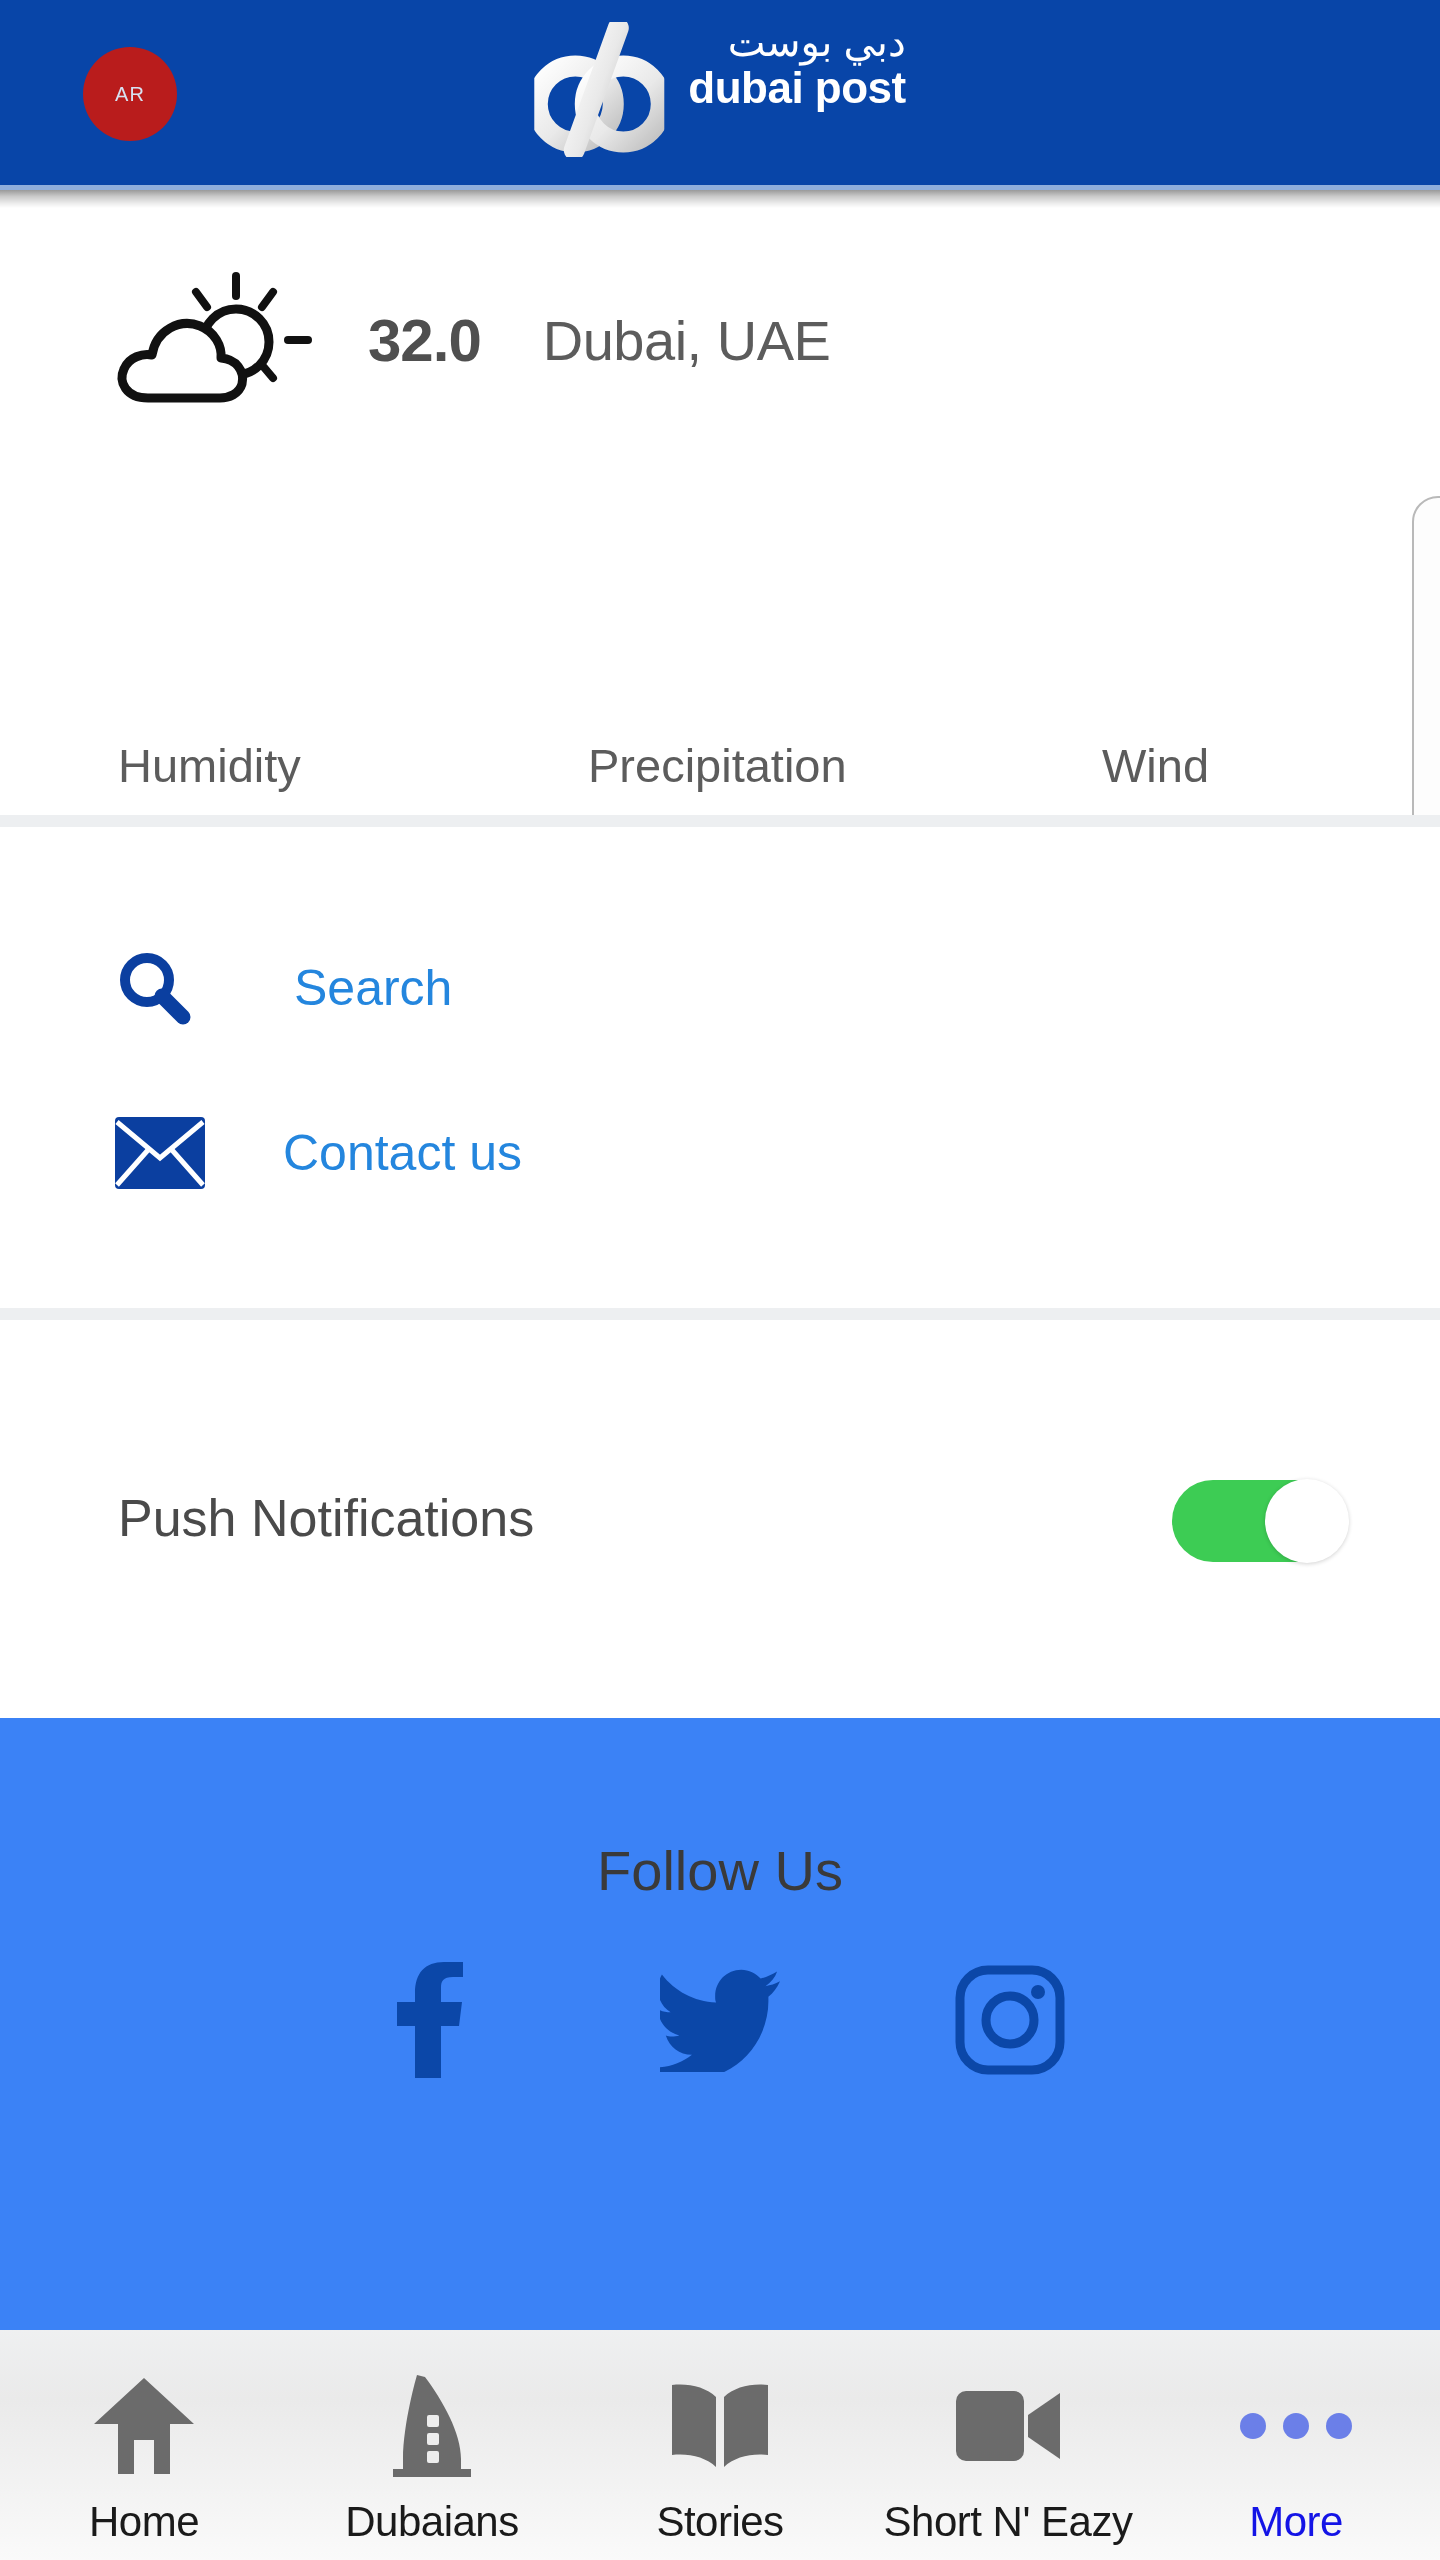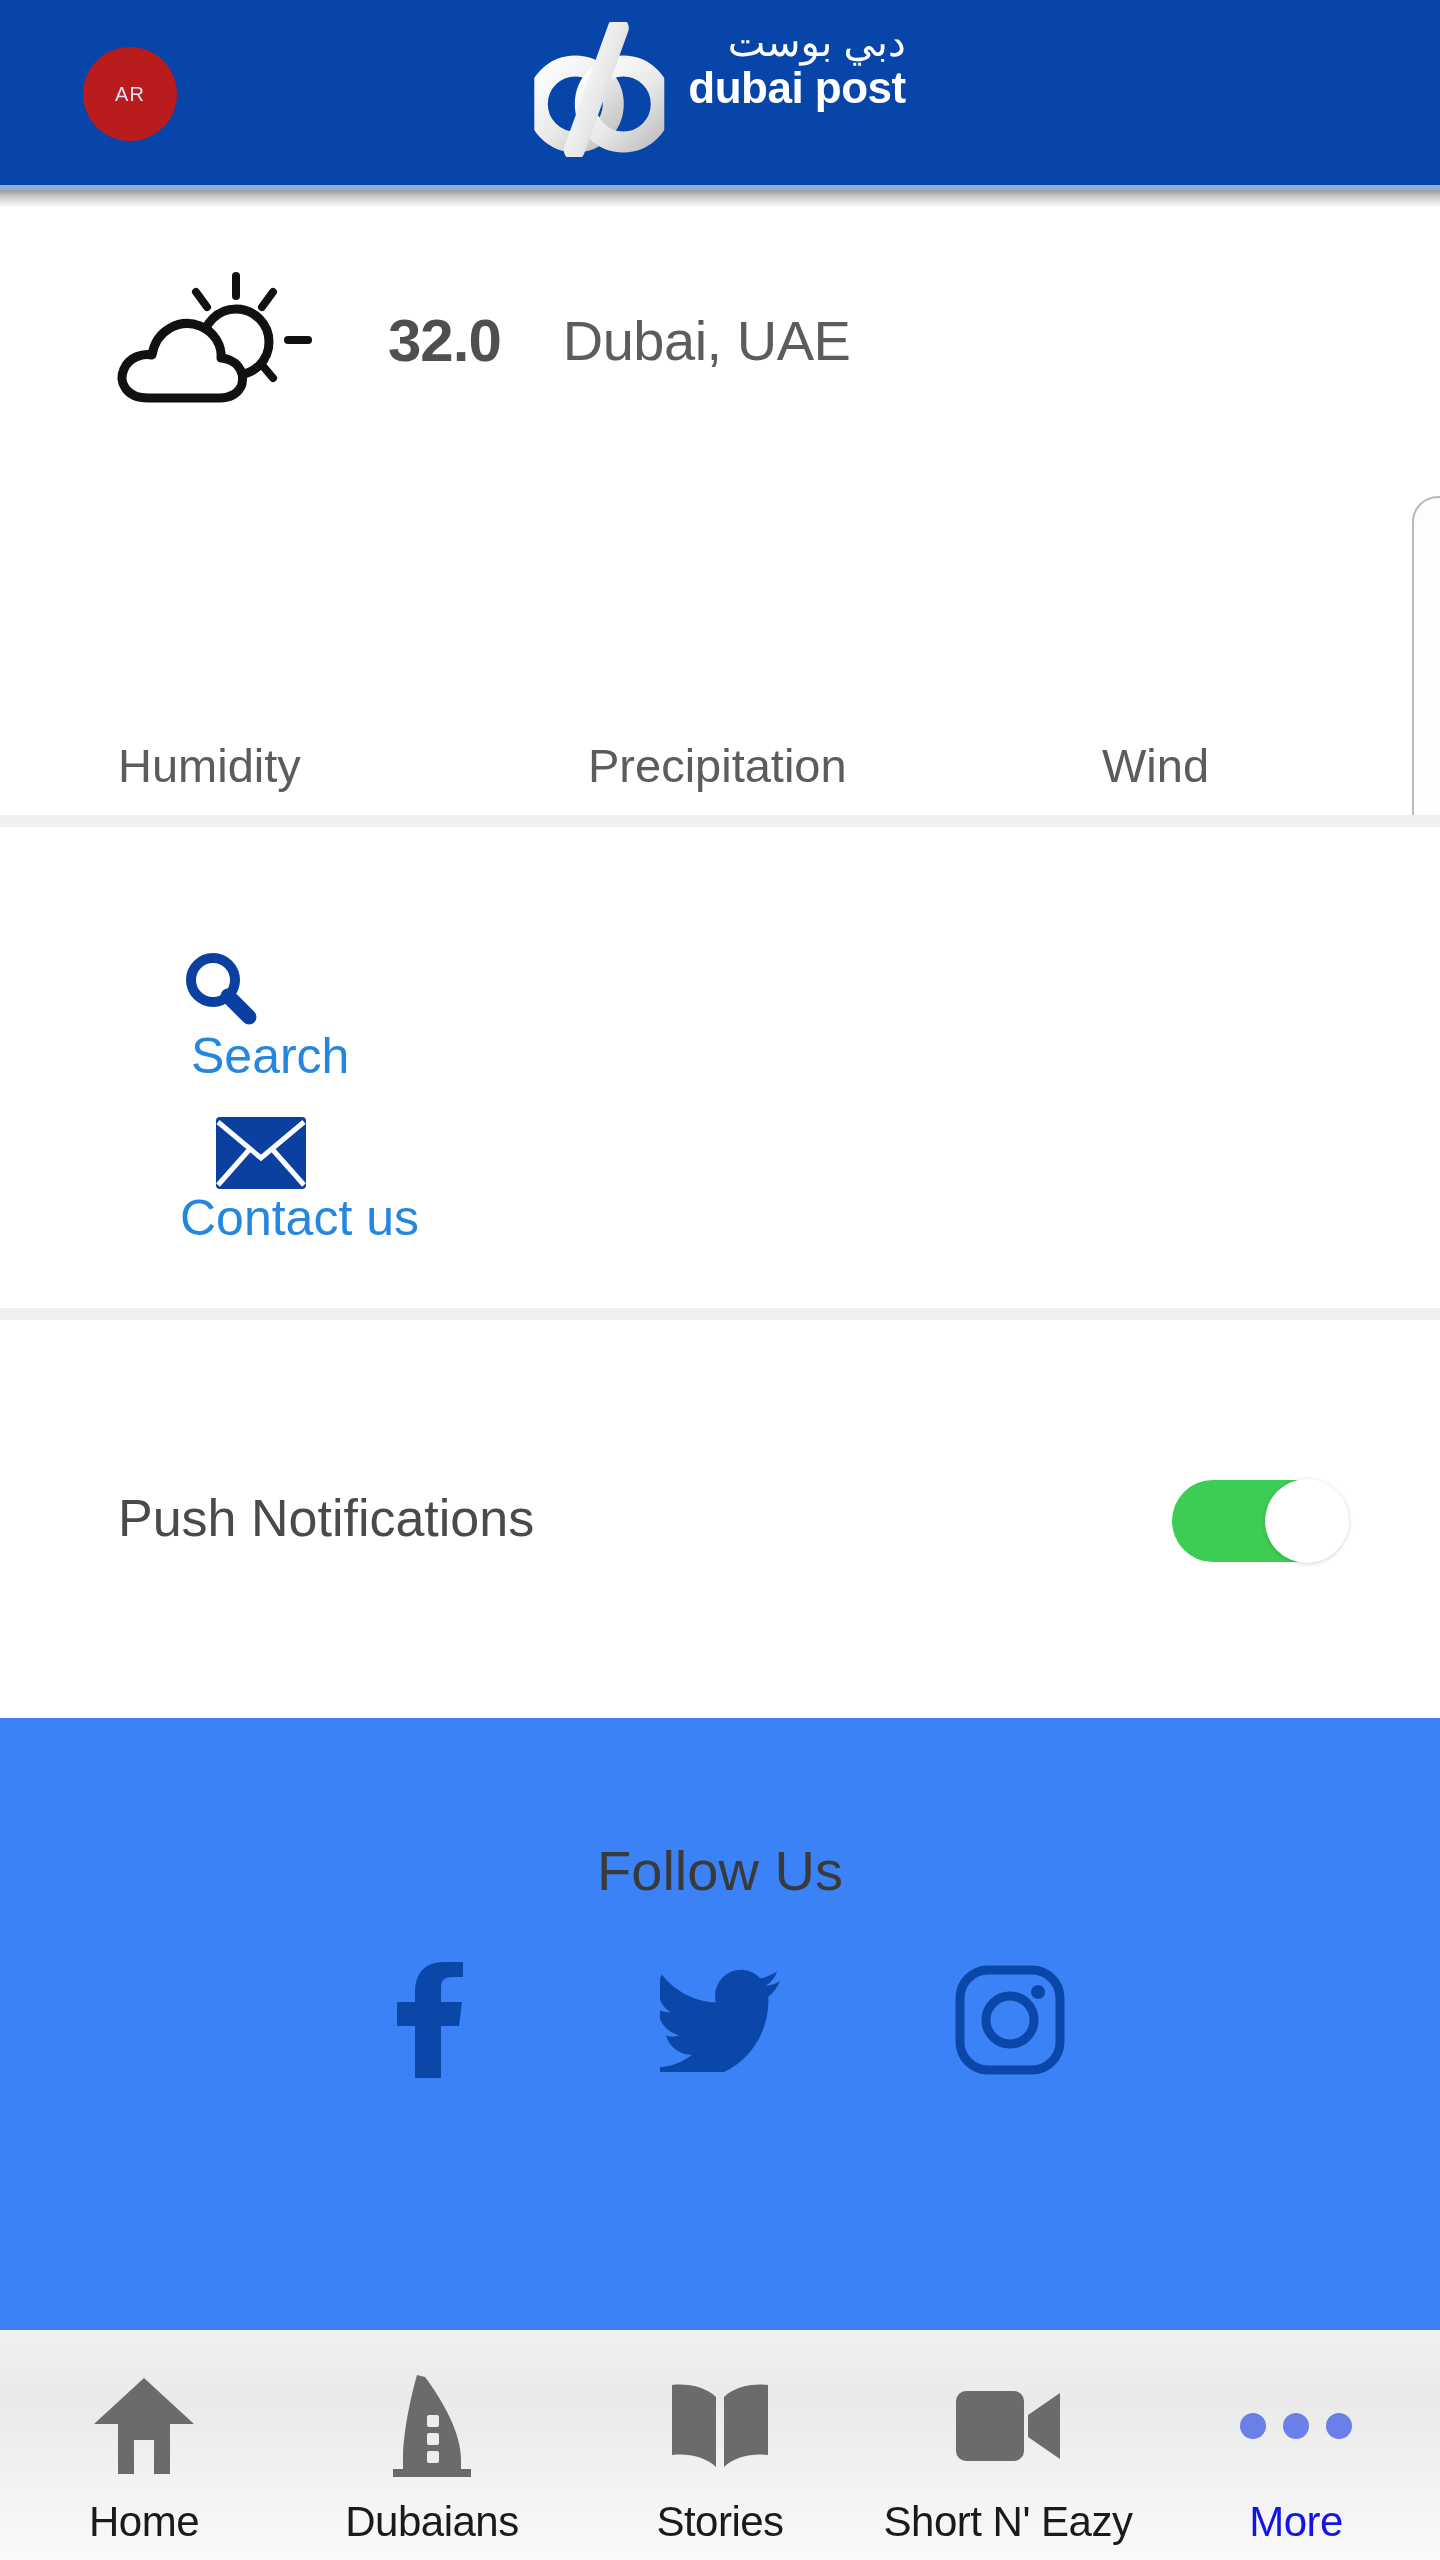--- a/index.html
+++ b/index.html
@@ -52,21 +52,21 @@
     position:absolute; top:208px; left:0; width:1440px; height:607px;
     background:#ffffff;
   }
   .weather-top {
     position:absolute; left:110px; top:62px;
     display:flex; align-items:center;
   }
   .weather-icon { width:210px; height:140px; }
   .temp {
     font-size:60px; font-weight:700; color:#4F4F4F;
-    margin-left:68px; letter-spacing:-1px;
+    margin-left:48px; letter-spacing:-1px;
   }
   .city {
     font-size:56px; color:#5C5C5C; margin-left:62px; letter-spacing:-0.5px;
   }
   .metrics {
     position:absolute; left:0; top:530px; width:1440px;
   }
   .metric { position:absolute; }
   .metric-label { font-size:47px; color:#5C5C5C; white-space:nowrap; }
   .metric-value { font-size:47px; color:#2486DE; margin-top:26px; white-space:nowrap; }
@@ -83,21 +83,21 @@
   .divider {
     position:absolute; left:0; width:1440px; height:12px;
     background:#EDEFF1;
   }
   .div1 { top:815px; }
   .div2 { top:1308px; }
 
   
   .links { position:absolute; top:827px; left:0; width:1440px; height:481px; background:#ffffff; }
   .link-row {
-    position:absolute; left:102px; display:flex; align-items:center;flex-direction:column;
+    position:absolute; left:115px; display:flex; align-items:center;
   }
   .link-row.r0 { top:122px; }
   .link-row.r1 { top:290px; }
   .link-icon { width:90px; display:flex; align-items:center; justify-content:flex-start; }
   .link-label { font-size:50px; color:#2486DE; white-space:nowrap; }
   .link-row.r0 .link-label { margin-left:89px; }
   .link-row.r1 .link-label { margin-left:78px; }
 
   
   .push { position:absolute; top:1320px; left:0; width:1187px; height:398px; background:#ffffff; }

